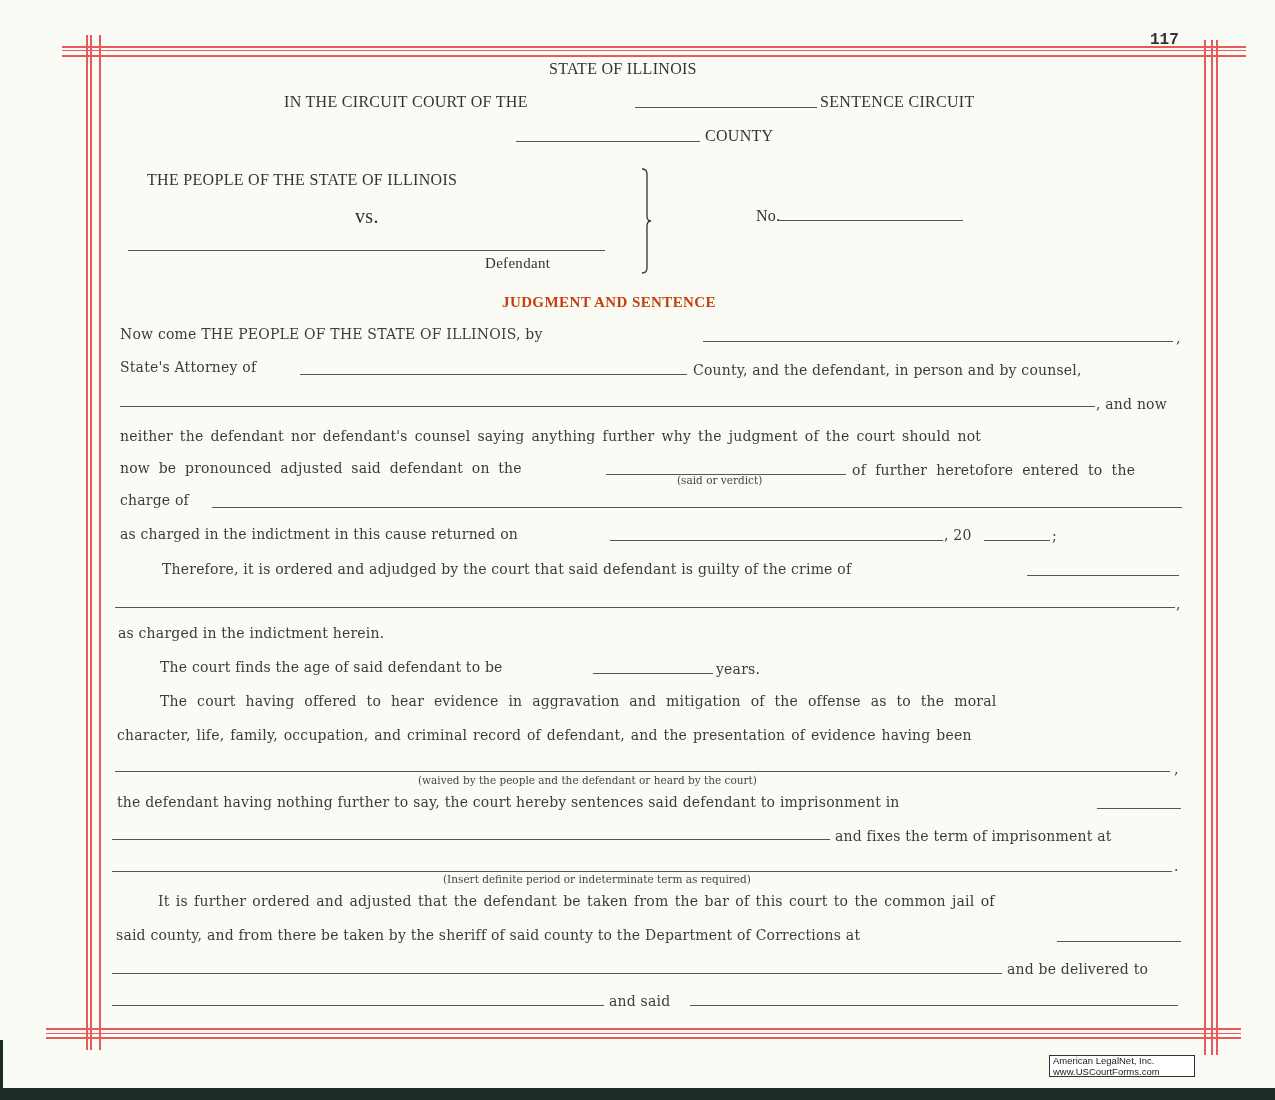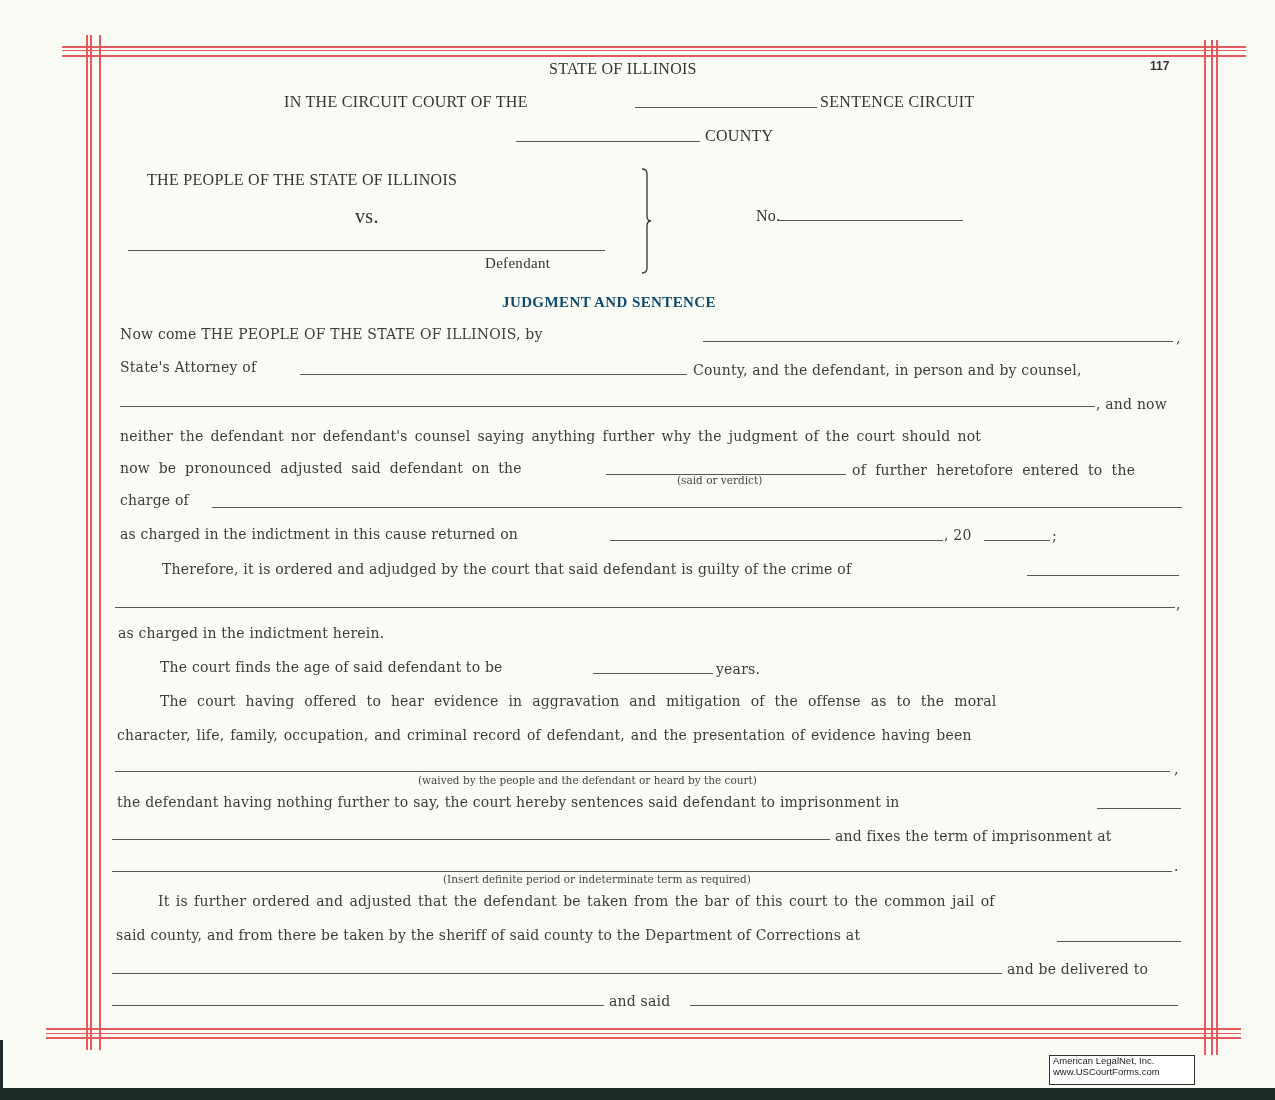--- a/index.html
+++ b/index.html
@@ -12,25 +12,25 @@
   .bottom-strip { position:absolute; left:0; top:1088px; width:1275px; height:12px; background:#1d2a28; }
   .left-strip { position:absolute; left:0; top:1040px; width:3px; height:60px; background:#1d2a28; }
   .hline { position:absolute; height:2px; background:#e8595c; }
   .hline.thin { height:1px; }
   .vline { position:absolute; width:2px; background:#e8595c; }
   .abs { position:absolute; white-space:nowrap; }
   .caps { font-family:"Liberation Serif","DejaVu Serif",serif; font-size:16px; letter-spacing:0.3px; color:#333; }
   .body-txt { font-family:"DejaVu Serif",serif; font-size:14px; color:#3b3b3b; letter-spacing:0.2px; }
   .small { font-family:"DejaVu Serif",serif; font-size:10.5px; color:#444; }
   .blank { position:absolute; height:1px; background:#555; }
-  .page-num { font-family:Liberation Sans, sans-serif; font-weight:bold; font-size:12px; color:#333;margin-top:28px; }
-  .title-bold { font-family:"Liberation Serif",serif; font-weight:bold; font-size:15px; letter-spacing:0.4px; color:#0c4a6e; }
+  .page-num { font-family:Liberation Mono, monospace; font-weight:bold; font-size:16px; color:#333; }
+  .title-bold { font-family:"Liberation Serif",serif; font-weight:bold; font-size:15px; letter-spacing:0.4px; color:#c2410c; }
   .brace { position:absolute; left:640px; top:168px; width:14px; height:106px; }
   .credit {
-    position:absolute; left:1049px; top:1055px; width:146px; height:30px;
+    position:absolute; left:1049px; top:1055px; width:146px; height:22px;
     border:1px solid #333; background:#fff;
     font-family:"Liberation Sans",sans-serif; font-size:9.5px; line-height:10.5px; color:#222;
     padding:0 0 0 3px; box-sizing:border-box;
   }
 </style>
 </head>
 <body>
 
 <div>
 

